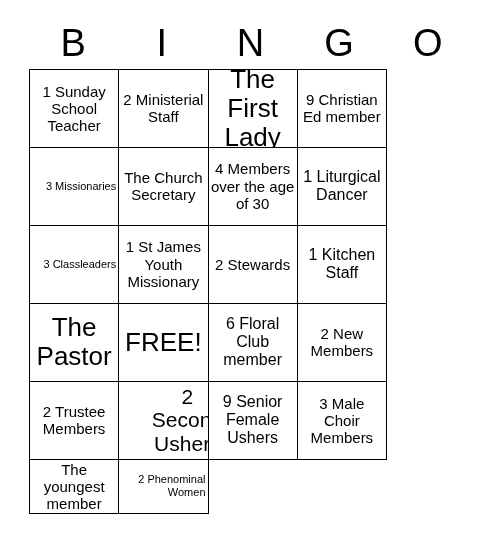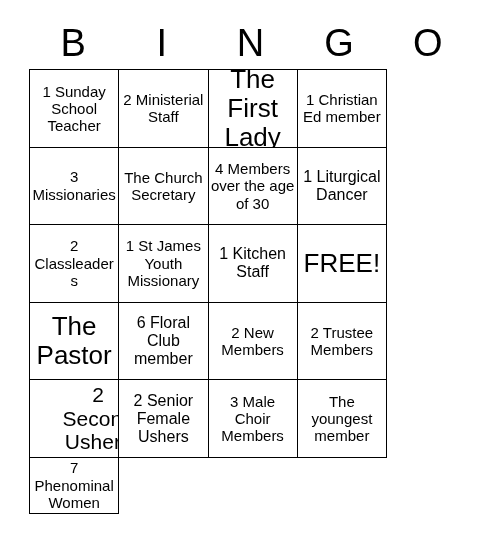--- a/index.html
+++ b/index.html
@@ -66,21 +66,21 @@
     background: #ffffff;
     overflow: hidden;
   }
   .cell-text {
     display: block;
     width: 100%;
     line-height: 1.12;
     word-wrap: break-word;
   }
   
-  .fs-xs  { font-size: 15px; line-height: 1.18; }
+  .fs-xs  { font-size: 11px; line-height: 1.18; text-align: right; }
   .fs-s   { font-size: 15px; line-height: 1.16; }
   .fs-m   { font-size: 15px; line-height: 1.14; }
   .fs-l   { font-size: 16px; line-height: 1.13; }
   .fs-xl  { font-size: 21px; line-height: 1.12; margin-left: 48px; }
   .fs-xxl { font-size: 26px; line-height: 1.12; }
 </style>
 </head>
 <body>
 
 <div id="card">
@@ -98,72 +98,75 @@
     <div class="cell">
         <span class="cell-text fs-m">1 Sunday School Teacher</span>
       </div>
     <div class="cell">
         <span class="cell-text fs-s">2 Ministerial Staff</span>
       </div>
     <div class="cell">
         <span class="cell-text fs-xxl">The First Lady</span>
       </div>
     <div class="cell">
-        <span class="cell-text fs-s">1 Christian Ed member</span>
+        <span class="cell-text fs-s">9 Christian Ed member</span>
       </div>
     <div class="cell">
         <span class="cell-text fs-xs">3 Missionaries</span>
       </div>
 
     <div class="cell">
         <span class="cell-text fs-m">The Church Secretary</span>
       </div>
     <div class="cell">
         <span class="cell-text fs-s">4 Members over the age of 30</span>
       </div>
     <div class="cell">
         <span class="cell-text fs-l">1 Liturgical Dancer</span>
       </div>
     <div class="cell">
-        <span class="cell-text fs-xs">2 Classleaders</span>
+        <span class="cell-text fs-xs">3 Classleaders</span>
       </div>
     <div class="cell">
         <span class="cell-text fs-s">1 St James Youth Missionary</span>
       </div>
 
     <div class="cell">
+        <span class="cell-text fs-s">2 Stewards</span>
+      </div>
+    <div class="cell">
         <span class="cell-text fs-l">1 Kitchen Staff</span>
       </div>
     <div class="cell">
-        <span class="cell-text fs-xxl">FREE!</span>
+        <span class="cell-text fs-xxl">The Pastor</span>
       </div>
     <div class="cell">
-        <span class="cell-text fs-xxl">The Pastor</span>
+        <span class="cell-text fs-xxl">FREE!</span>
       </div>
     <div class="cell">
         <span class="cell-text fs-l">6 Floral Club member</span>
       </div>
 
     <div class="cell">
         <span class="cell-text fs-m">2 New Members</span>
       </div>
     <div class="cell">
         <span class="cell-text fs-m">2 Trustee Members</span>
       </div>
     <div class="cell">
         <span class="cell-text fs-xl">2 Second Ushers</span>
       </div>
 
     <div class="cell">
-        <span class="cell-text fs-l">2 Senior Female Ushers</span>
+        <span class="cell-text fs-l">9 Senior Female Ushers</span>
       </div>
     <div class="cell">
         <span class="cell-text fs-m">3 Male Choir Members</span>
       </div>
     <div class="cell">
         <span class="cell-text fs-m">The youngest member</span>
       </div>
     <div class="cell">
-        <span class="cell-text fs-xs">7 Phenominal Women</span>
+        <span class="cell-text fs-xs">2 Phenominal Women</span>
       </div>
 
   </div>
 </div>
 
 </body></html>

